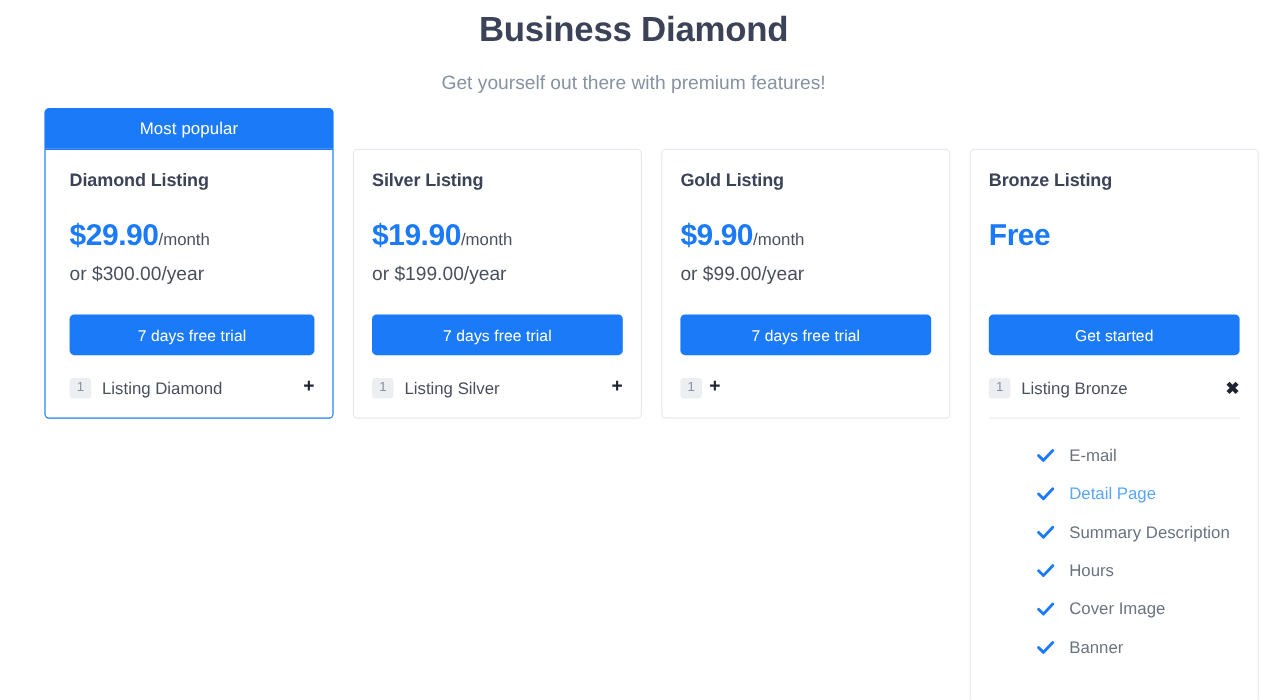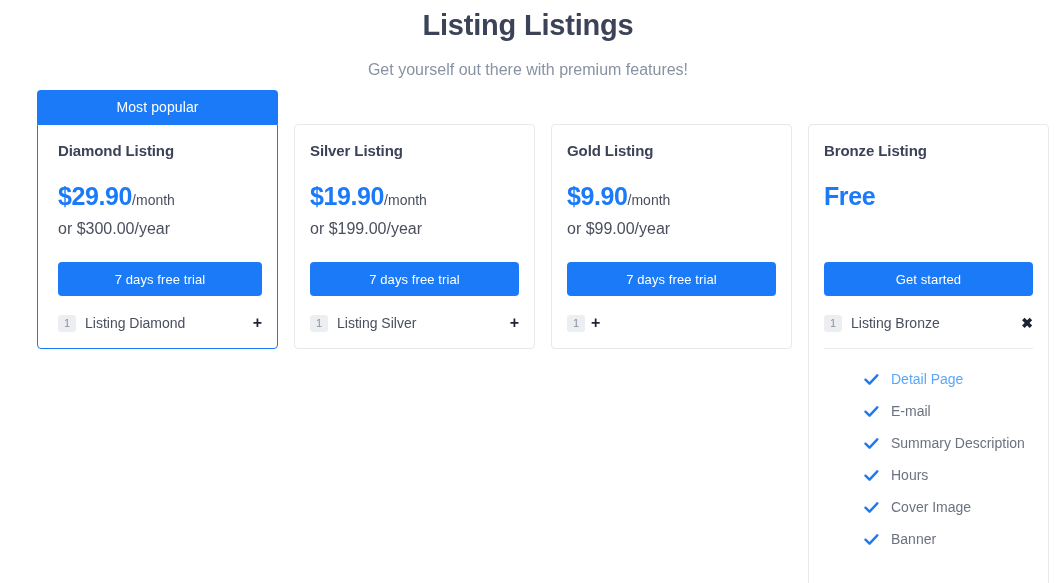--- a/index.html
+++ b/index.html
@@ -201,21 +201,21 @@
     cursor: pointer;
   }
   .bronze-body-extra {
     min-height: 212px;
   }
 </style>
 </head>
 <body>
 
 <div class="page-header">
-  <h1 class="page-title">Listing Listings</h1>
+  <h1 class="page-title">Business Diamond</h1>
   <p class="page-subtitle">Get yourself out there with premium features!</p>
 </div>
 
 <div class="cards-row" id="cards-row">
     <div class="card-col">
       <div class="popular-badge">
         <span>Most popular</span>
       </div>
       <div class="card featured">
         <h2 class="card-title">Diamond Listing</h2>
@@ -264,27 +264,27 @@
           <span class="qty-badge">1</span>
           <span class="qty-label">Listing Bronze</span>
           <span class="toggle-icon close-glyph">✖</span>
         </div>
         <div class="divider"></div>
         <ul class="feature-list bronze-body-extra">
           <li class="feature-item">
             <svg class="check-icon" viewBox="0 0 16 16">
               <path d="M1.6 8.2 L5.9 12.4 L14.2 3.6" fill="none" stroke="#1a7af8" stroke-width="2.6" stroke-linecap="round" stroke-linejoin="round"></path>
             </svg>
+            <span class="feature-label">E-mail</span>
+          </li>
+          <li class="feature-item">
+            <svg class="check-icon" viewBox="0 0 16 16">
+              <path d="M1.6 8.2 L5.9 12.4 L14.2 3.6" fill="none" stroke="#1a7af8" stroke-width="2.6" stroke-linecap="round" stroke-linejoin="round"></path>
+            </svg>
             <span class="feature-label link">Detail Page</span>
-          </li>
-          <li class="feature-item">
-            <svg class="check-icon" viewBox="0 0 16 16">
-              <path d="M1.6 8.2 L5.9 12.4 L14.2 3.6" fill="none" stroke="#1a7af8" stroke-width="2.6" stroke-linecap="round" stroke-linejoin="round"></path>
-            </svg>
-            <span class="feature-label">E-mail</span>
           </li>
           <li class="feature-item">
             <svg class="check-icon" viewBox="0 0 16 16">
               <path d="M1.6 8.2 L5.9 12.4 L14.2 3.6" fill="none" stroke="#1a7af8" stroke-width="2.6" stroke-linecap="round" stroke-linejoin="round"></path>
             </svg>
             <span class="feature-label">Summary Description</span>
           </li>
           <li class="feature-item">
             <svg class="check-icon" viewBox="0 0 16 16">
               <path d="M1.6 8.2 L5.9 12.4 L14.2 3.6" fill="none" stroke="#1a7af8" stroke-width="2.6" stroke-linecap="round" stroke-linejoin="round"></path>

